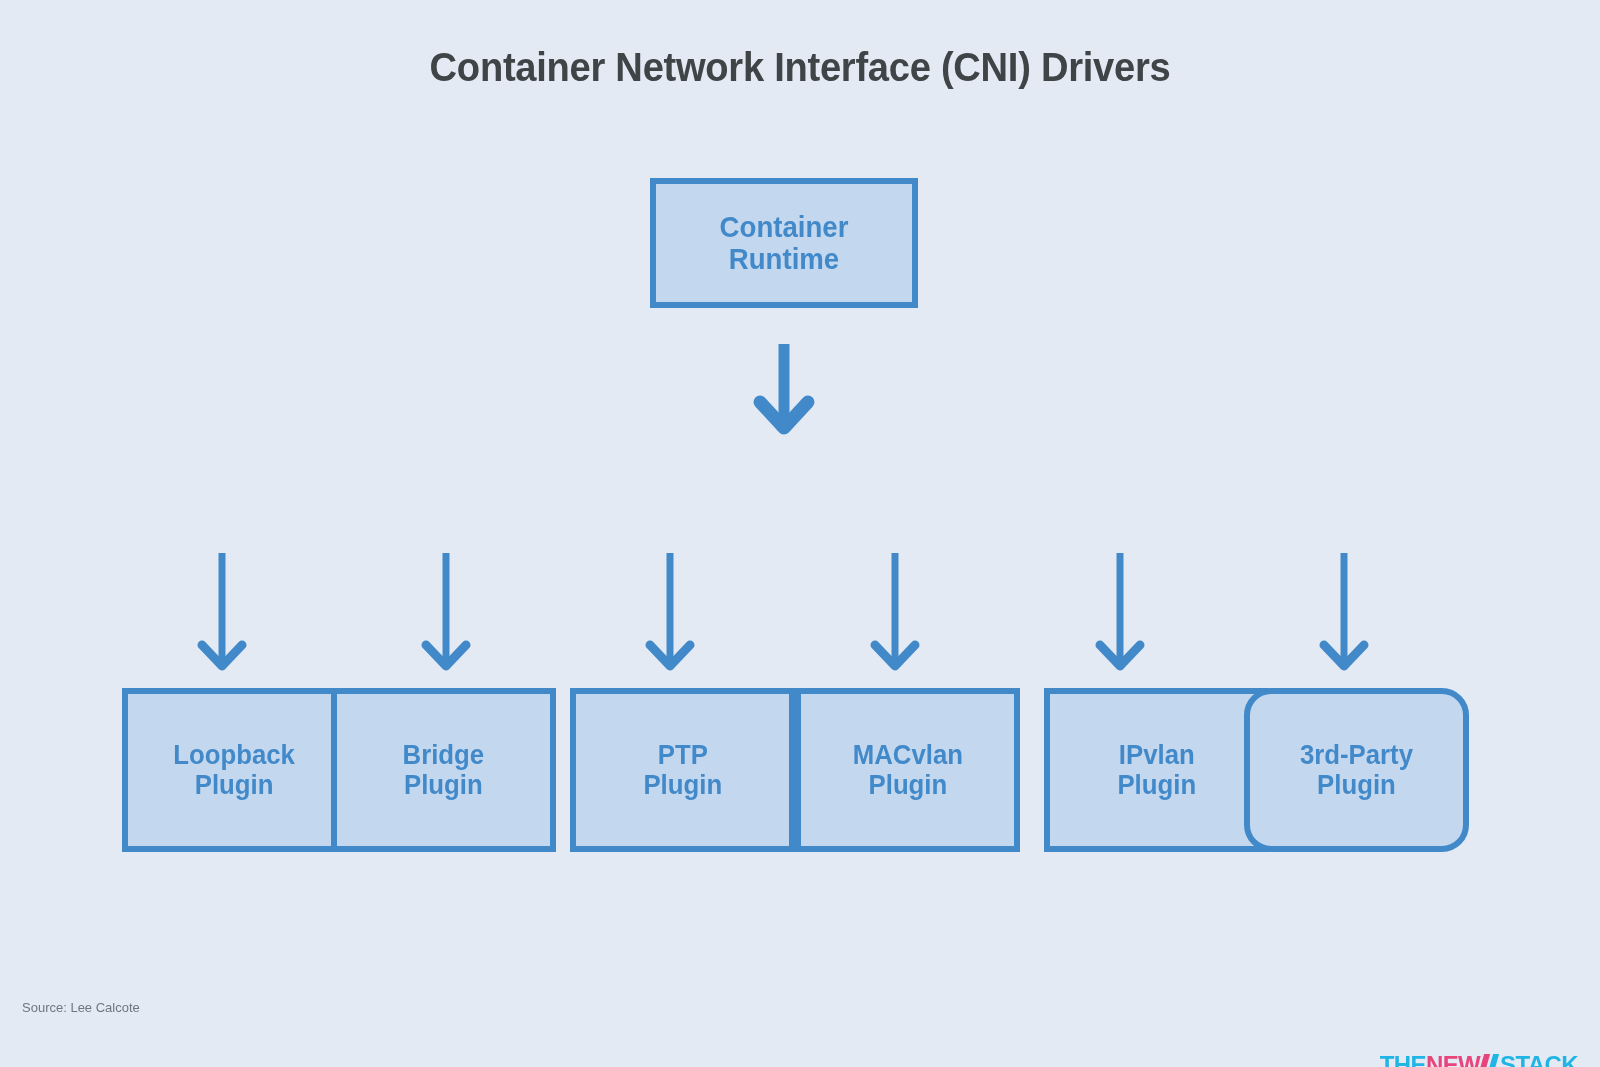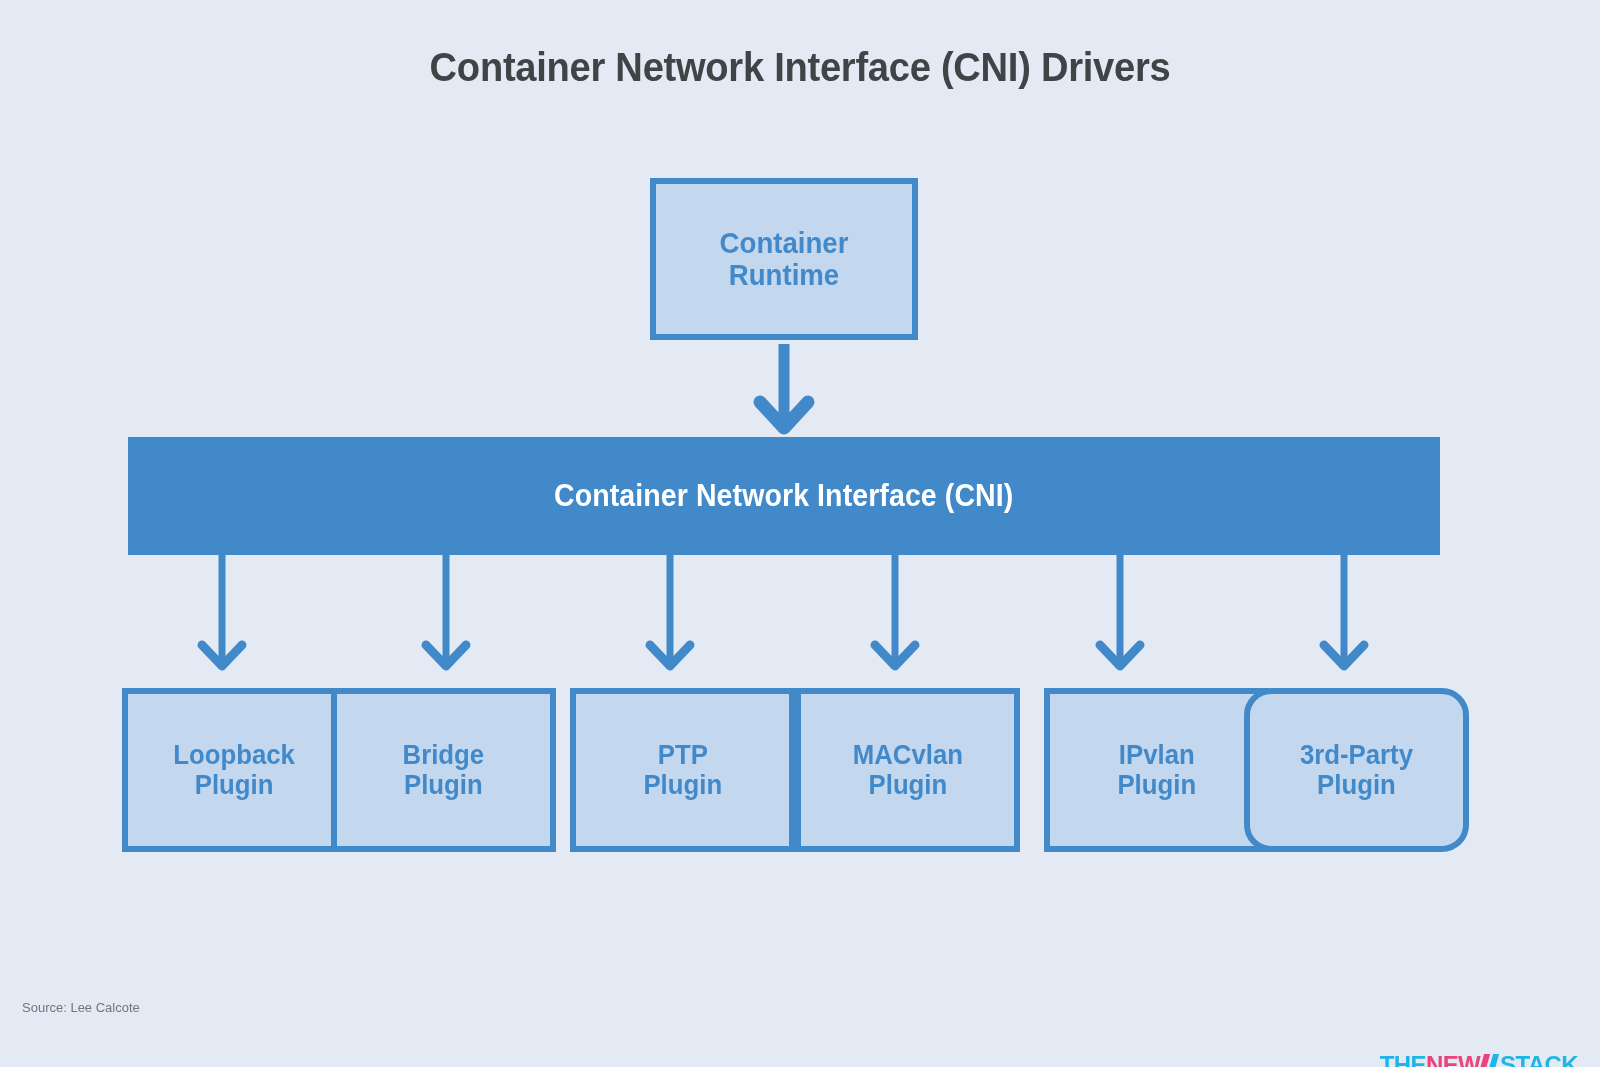--- a/index.html
+++ b/index.html
@@ -54,21 +54,21 @@
     font-stretch: condensed;
     transform: scaleX(0.92);
     white-space: pre-line;
   }
 
   
   #runtime-box {
     left: 650px;
     top: 178px;
     width: 268px;
-    height: 162px;
+    height: 130px;
   }
   #runtime-box .node-label {
     font-size: 30px;
   }
 
   
   #cni-bar {
     position: absolute;
     left: 128px;
     top: 437px;
@@ -152,23 +152,20 @@
   <div class="node-box" id="runtime-box">
     <span class="node-label">Container
 Runtime</span>
   </div>
 
   <svg class="arrow" style="left:744px; top:344px;" width="80" height="94" viewBox="0 0 80 94">
     <line x1="40" y1="0" x2="40" y2="84" stroke="#4289ca" stroke-width="11"></line>
     <polyline points="16,58 40,84 64,58" fill="none" stroke="#4289ca" stroke-width="13" stroke-linecap="round" stroke-linejoin="round"></polyline>
   </svg>
 
-  <div id="cni-bar">
-    <span class="bar-label">Container Network Interface (CNI)</span>
-  </div>
 
   <svg class="arrow" style="left:190px; top:553px;" width="64" height="122" viewBox="0 0 64 122">
     <line x1="32" y1="0" x2="32" y2="112" stroke="#4289ca" stroke-width="7"></line>
     <polyline points="12,92 32,113 52,92" fill="none" stroke="#4289ca" stroke-width="9" stroke-linecap="round" stroke-linejoin="round"></polyline>
   </svg>
   <svg class="arrow" style="left:414px; top:553px;" width="64" height="122" viewBox="0 0 64 122">
     <line x1="32" y1="0" x2="32" y2="112" stroke="#4289ca" stroke-width="7"></line>
     <polyline points="12,92 32,113 52,92" fill="none" stroke="#4289ca" stroke-width="9" stroke-linecap="round" stroke-linejoin="round"></polyline>
   </svg>
   <svg class="arrow" style="left:638px; top:553px;" width="64" height="122" viewBox="0 0 64 122">

